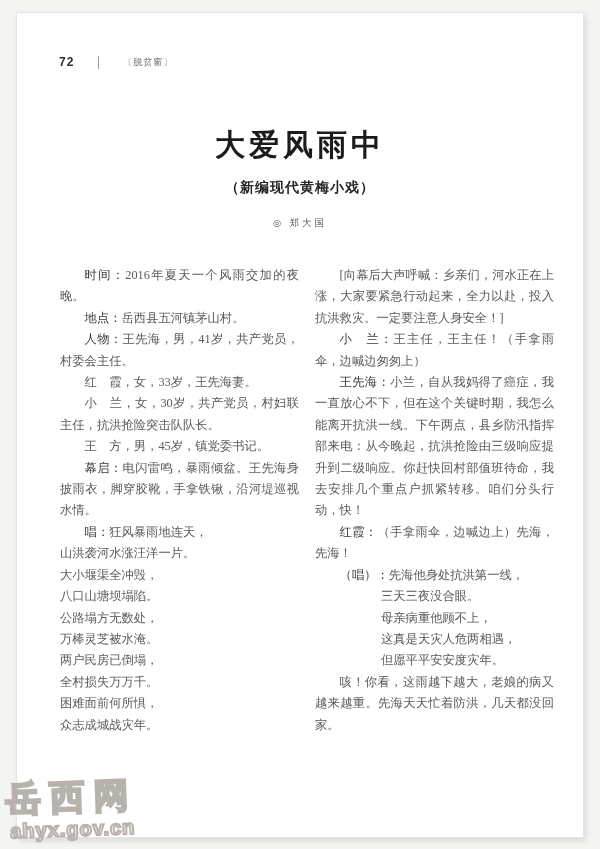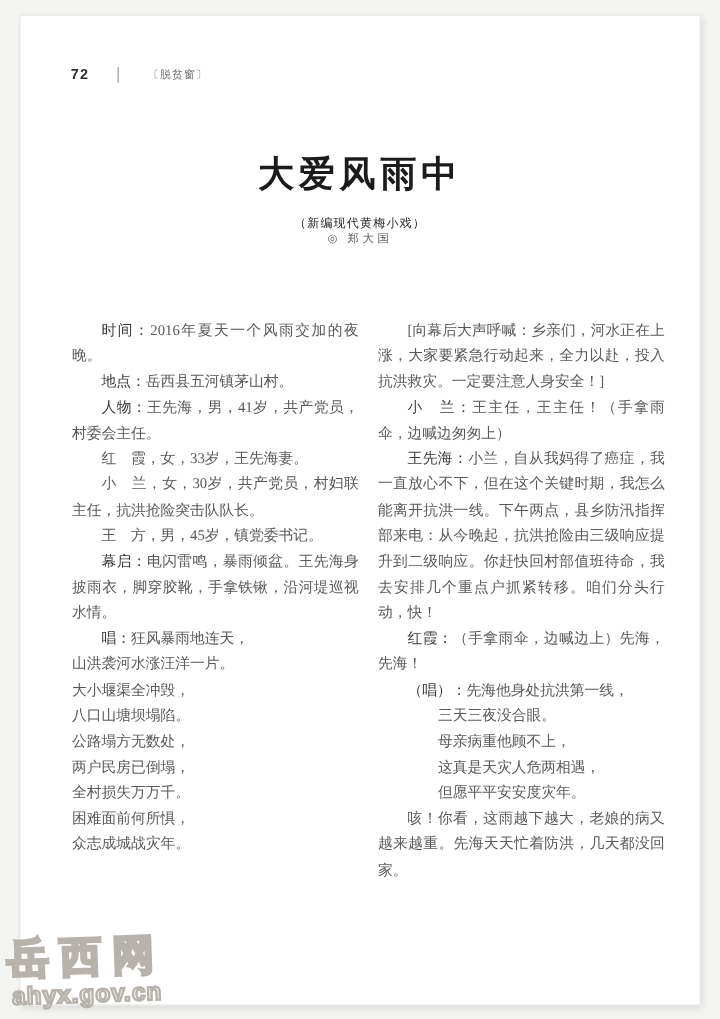--- a/index.html
+++ b/index.html
@@ -15,30 +15,30 @@
     box-shadow:2px 3px 6px rgba(0,0,0,.10);
   }
   
   .running-head{position:absolute;left:42px;top:42px;display:flex;align-items:center;gap:24px}
   .page-num{font-size:12px;font-weight:bold;color:#2e2e2e;letter-spacing:1px;font-family:"Liberation Sans",sans-serif}
   .head-rule{width:1px;height:13px;background:#9a9a9a}
   .section-name{font-size:9px;color:#6b6b6b;letter-spacing:1px}
   
   .title-block{position:absolute;left:20px;right:20px;top:100px;text-align:center}
   .title{font-size:30px;font-weight:bold;color:#1b1b1b;letter-spacing:4px;margin:12px}
-  .subtitle{font-size:10px;font-weight:normal;color:#262626;letter-spacing:1px;margin-top:13px}
-  .byline{font-size:9.5px;color:#5c5c5c;letter-spacing:3px;margin-top:0}
+  .subtitle{font-size:14px;font-weight:bold;color:#262626;letter-spacing:1px;margin-top:13px}
+  .byline{font-size:9.5px;color:#5c5c5c;letter-spacing:3px;margin-top:20px}
   
   .text-body{position:absolute;left:43px;top:252px;width:494px;display:flex;gap:16px}
   .col{width:239px;font-size:12.3px;line-height:21.4px;color:#595959;text-align:justify}
   .para{margin:0;text-indent:2em}
   .lbl{font-weight:normal;color:#3a3a3a}
   .verse{text-indent:0;margin:0}
   .col-left .verse{}
-  .col-right .verse{margin-left:50px}
+  .col-right .verse{margin-left:66px}
   
   .watermark{
     position:absolute;left:6px;bottom:8px;text-align:center;
     transform:rotate(-2deg);
     font-family:"Liberation Sans",sans-serif;pointer-events:none;
   }
   .wm-name{
     font-size:35px;font-weight:bold;letter-spacing:9px;
     color:#ffffff;-webkit-text-stroke:2.4px #b8b2ac;
     text-shadow:0 0 1px #c2bcb6;
@@ -74,20 +74,21 @@
       <p class="para"><span class="lbl">人物：</span><span>王先海，男，41岁，共产党员，村委会主任。</span></p>
       <p class="para"><span>红　霞，女，33岁，王先海妻。</span></p>
       <p class="para"><span>小　兰，女，30岁，共产党员，村妇联主任，抗洪抢险突击队队长。</span></p>
       <p class="para"><span>王　方，男，45岁，镇党委书记。</span></p>
       <p class="para"><span class="lbl">幕启：</span><span>电闪雷鸣，暴雨倾盆。王先海身披雨衣，脚穿胶靴，手拿铁锹，沿河堤巡视水情。</span></p>
       <p class="para"><span class="lbl">唱：</span><span>狂风暴雨地连天，</span></p>
       <p class="verse">山洪袭河水涨汪洋一片。</p>
       <p class="verse">大小堰渠全冲毁，</p>
       <p class="verse">八口山塘坝塌陷。</p>
       <p class="verse">公路塌方无数处，</p>
+      <p class="verse">万棒灵芝被水淹。</p>
       <p class="verse">两户民房已倒塌，</p>
       <p class="verse">全村损失万万千。</p>
       <p class="verse">困难面前何所惧，</p>
       <p class="verse">众志成城战灾年。</p>
     </div>
 
     <div class="col col-right">
       <p class="para"><span>[向幕后大声呼喊：乡亲们，河水正在上涨，大家要紧急行动起来，全力以赴，投入抗洪救灾。一定要注意人身安全！]</span></p>
       <p class="para"><span class="lbl">小　兰：</span><span>王主任，王主任！（手拿雨伞，边喊边匆匆上）</span></p>
       <p class="para"><span class="lbl">王先海：</span><span>小兰，自从我妈得了癌症，我一直放心不下，但在这个关键时期，我怎么能离开抗洪一线。下午两点，县乡防汛指挥部来电：从今晚起，抗洪抢险由三级响应提升到二级响应。你赶快回村部值班待命，我去安排几个重点户抓紧转移。咱们分头行动，快！</span></p>

